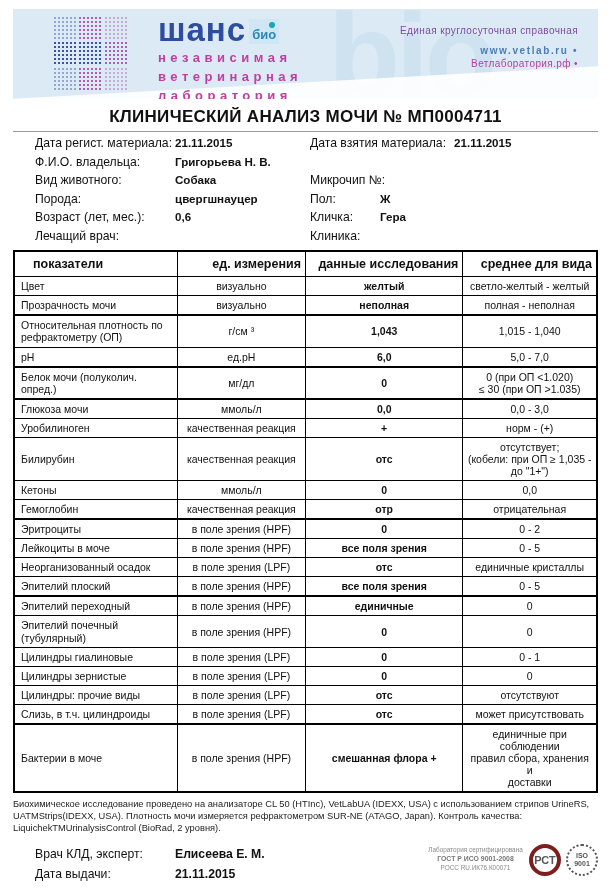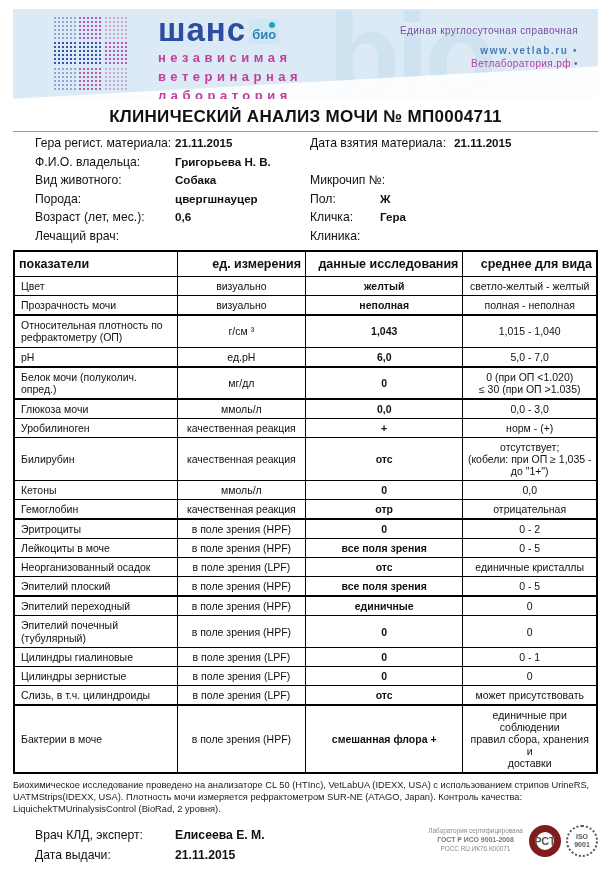--- a/index.html
+++ b/index.html
@@ -127,21 +127,21 @@
     border: 2px solid #000;
     table-layout: fixed;
   }
   table.results th {
     border: 1px solid #000;
     font-size: 12.5px;
     font-weight: bold;
     padding: 5px 4px;
     text-align: right;
   }
-  table.results th:first-child { text-align: left; padding-left: 4px; }
+  table.results th:first-child { text-align: left; padding-left: 18px; }
   table.results col.c1 { width: 28%; }
   table.results col.c2 { width: 22%; }
   table.results col.c3 { width: 27%; }
   table.results col.c4 { width: 23%; }
   table.results td {
     border: 1px solid #000;
     font-size: 10.5px;
     padding: 3px 4px;
     text-align: center;
     line-height: 1.15;
@@ -160,21 +160,21 @@
   .sign-row .s-value { font-weight: bold; }
   .cert {
     position: absolute; left: 378px; top: 2px;
     width: 125px; text-align: center;
     color: #8a8a8a; font-size: 6.4px; line-height: 1.35;
   }
   .cert .cert-l2 { font-weight: bold; font-size: 6.9px; color: #777; }
   .seals { position: absolute; right: 0; top: 0; display: flex; gap: 5px; align-items: center; }
   .seal-rst {
     width: 32px; height: 32px;
-    border: 7px solid #7f1d1d; border-radius: 50%;
+    border: 4px solid #7f1d1d; border-radius: 50%;
     display: flex; align-items: center; justify-content: center;
     color: #555; font-weight: bold; font-size: 11px;
     background: #fff;
   }
   .seal-iso {
     width: 32px; height: 32px;
     border: 2px dotted #555; border-radius: 50%;
     display: flex; flex-direction: column; align-items: center; justify-content: center;
     color: #555; font-weight: bold; font-size: 7px; line-height: 1.1;
     background: #fff;
@@ -220,21 +220,21 @@
     <div class="site1">www.vetlab.ru •</div>
     <div class="site2">Ветлаборатория.рф •</div>
   </div>
 </div>
 
 <div class="title">КЛИНИЧЕСКИЙ АНАЛИЗ МОЧИ  № МП0004711</div>
 <div class="top-rule"></div>
 
 <div class="info" id="info-grid">
     <div class="info-row">
-      <span class="l-label">Гера регист. материала:</span>
+      <span class="l-label">Дата регист. материала:</span>
       <span class="l-value">21.11.2015</span>
       <span class="r-label">Дата взятия материала:</span>
       <span class="r-value">21.11.2015</span>
     </div>
     <div class="info-row">
       <span class="l-label">Ф.И.О. владельца:</span>
       <span class="l-value">Григорьева Н. В.</span>
       <span class="r-label"></span>
       <span class="r-value"></span>
     </div>
@@ -384,20 +384,26 @@
         <td class="result">0</td>
         <td class="ref">0 - 1</td>
       </tr>
       <tr>
         <td class="param">Цилиндры зернистые</td>
         <td class="unit">в поле зрения (LPF)</td>
         <td class="result">0</td>
         <td class="ref">0</td>
       </tr>
       <tr>
+        <td class="param">Цилиндры: прочие виды</td>
+        <td class="unit">в поле зрения (LPF)</td>
+        <td class="result">отс</td>
+        <td class="ref">отсутствуют</td>
+      </tr>
+      <tr>
         <td class="param">Слизь, в т.ч. цилиндроиды</td>
         <td class="unit">в поле зрения (LPF)</td>
         <td class="result">отс</td>
         <td class="ref">может присутствовать</td>
       </tr>
       <tr class="group-start">
         <td class="param">Бактерии в моче</td>
         <td class="unit">в поле зрения (HPF)</td>
         <td class="result">смешанная флора +</td>
         <td class="ref">единичные при соблюдении

